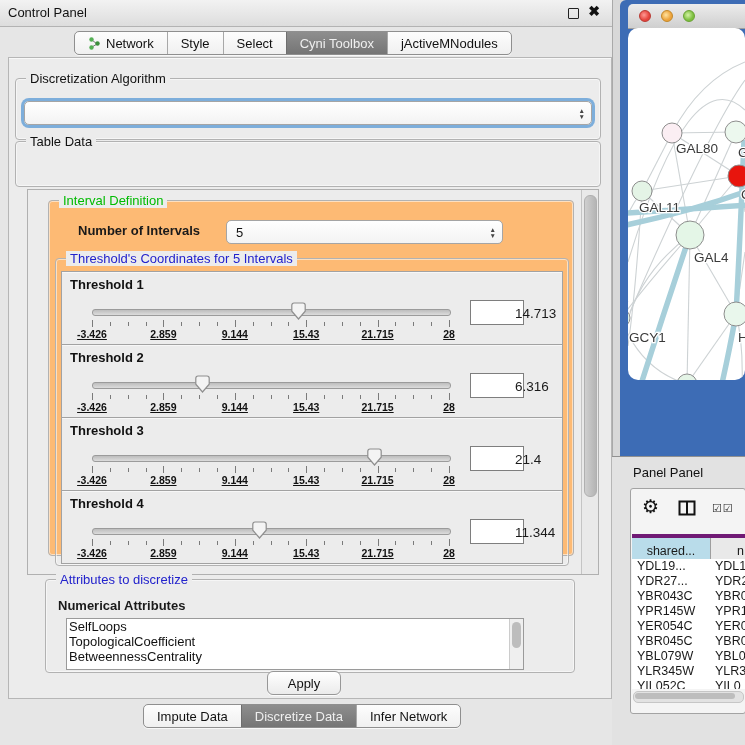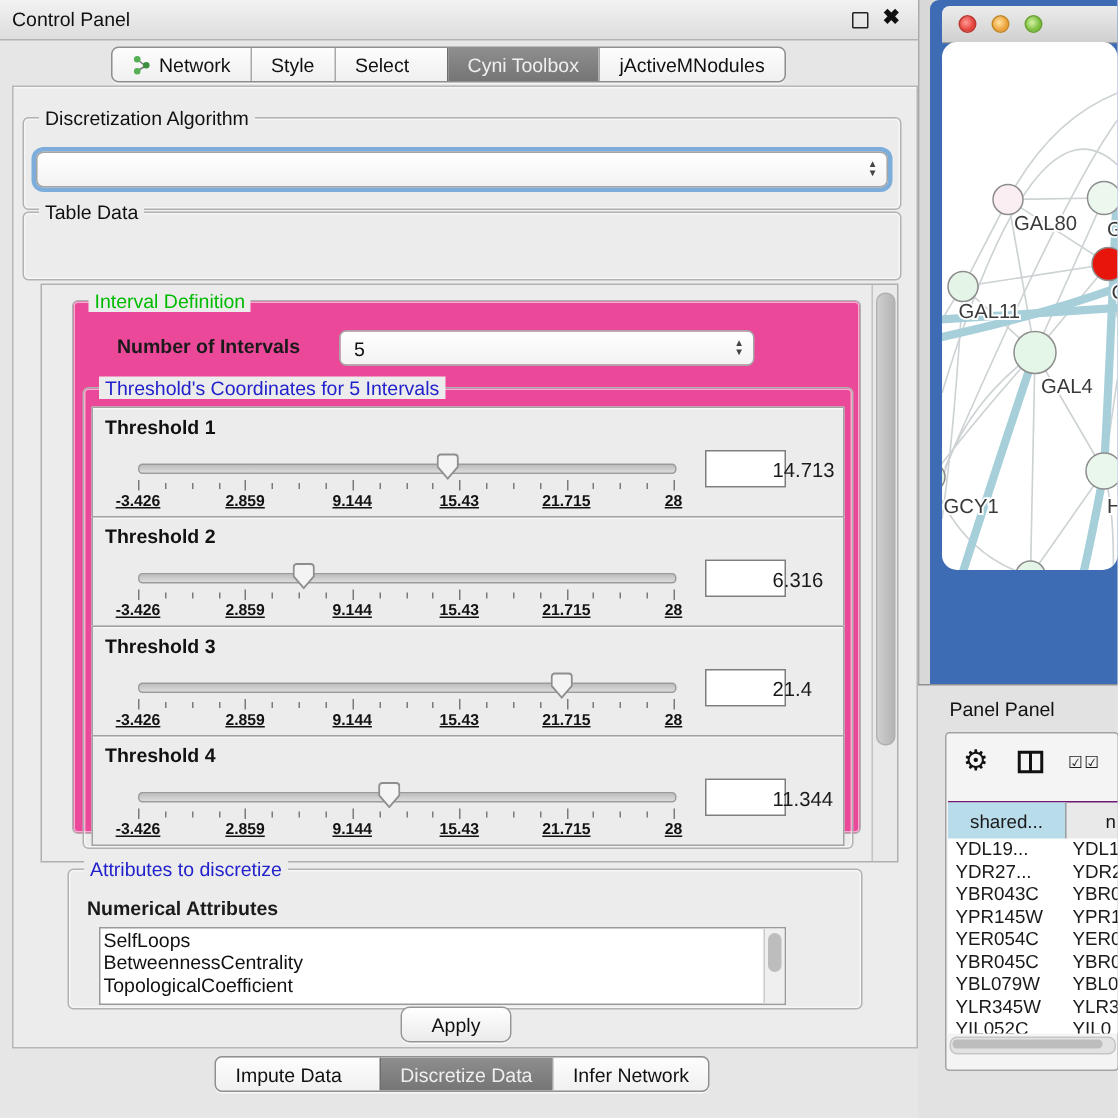--- a/index.html
+++ b/index.html
@@ -12,21 +12,21 @@
     background:linear-gradient(#f2f2f2,#ddd);border-bottom:1px solid #b3b3b3;}
   .cp-title{position:absolute;left:8px;top:0;line-height:25px;font-size:13px;color:#111;}
   .float-icon{position:absolute;right:33px;top:8px;width:9px;height:9px;border:1.6px solid #222;border-radius:1px;}
   .close-icon{position:absolute;right:12px;top:3px;font-size:14px;font-weight:bold;color:#111;cursor:default;}
   
   .seg{position:absolute;display:flex;height:22px;border:1px solid #8f8f8f;border-radius:5px;
     overflow:hidden;background:linear-gradient(#fdfdfd,#f0f0f0);box-shadow:0 1px 0 rgba(255,255,255,.7);}
   .seg .segment{display:flex;align-items:center;padding:0 13px;font-size:13px;color:#111;
     border-left:1px solid #a8a8a8;white-space:nowrap;cursor:default;}
   .seg .segment:first-child{border-left:none;}
-  .seg .segment.sel{background:linear-gradient(#8e8e8e,#757575);color:#efefef;border-left-color:#6e6e6e;margin-left:12px;}
+  .seg .segment.sel{background:linear-gradient(#8e8e8e,#757575);color:#efefef;border-left-color:#6e6e6e;}
   .seg .segment .tabicon{margin-right:5px;display:inline-block;width:13px;height:13px;}
   #topTabs{left:74px;top:31px;}
   #bottomTabs{left:143px;top:704px;}
   
   .tab-content{position:absolute;left:8px;top:57px;width:602px;height:640px;
     background:#ececec;border:1px solid #b6b6b6;box-shadow:inset 0 1px 0 #f8f8f8;}
   
   .group{position:absolute;border:1px solid #b2b2b2;border-radius:4px;
     box-shadow:inset 0 0 0 1px rgba(255,255,255,.55);}
   .group>.gtitle{position:absolute;top:-8px;left:10px;background:#ececec;padding:0 4px;
@@ -94,21 +94,21 @@
   .table-panel{position:absolute;left:612px;top:456px;width:133px;height:289px;
     background:#e2e2e2;border-top:1px solid #909090;}
   .tp-title{position:absolute;left:21px;top:8px;font-size:13px;color:#111;}
   .tp-inner{position:absolute;left:18px;top:31px;width:114px;height:224px;background:#f4f4f4;
     border:1px solid #a3a3a3;border-radius:3px;}
   .tp-toolbar{position:absolute;left:0;top:0;right:0;height:42px;}
   .gear-ic{position:absolute;left:11px;top:6px;font-size:19px;color:#111;}
   .split-ic{position:absolute;left:47px;top:11px;}
   .checks-ic{position:absolute;left:81px;top:13px;font-size:11px;color:#222;letter-spacing:1px;}
   .tp-header{position:absolute;left:1px;top:45px;right:0;height:25px;display:flex;
-    border-top:1px solid #701a75;border-bottom:1px solid #9e9e9e;background:#e9e9e9;}
+    border-top:4px solid #701a75;border-bottom:1px solid #9e9e9e;background:#e9e9e9;}
   .tp-header .hc1{width:78px;background:#b9dcea;border-right:1px solid #9e9e9e;
     display:flex;align-items:center;justify-content:center;font-size:12.5px;}
   .tp-header .hc2{flex:1;display:flex;align-items:center;padding-left:26px;font-size:12.5px;overflow:hidden;}
   .tp-rows{position:absolute;left:1px;top:70px;right:0;height:130px;background:#fff;overflow:hidden;}
   .tp-row{display:flex;height:15px;line-height:15px;font-size:12.5px;}
   .tp-row .c1{width:78px;padding-left:5px;box-sizing:border-box;white-space:nowrap;overflow:hidden;}
   .tp-row .c2{flex:1;padding-left:5px;white-space:nowrap;overflow:hidden;}
   .hscroll{position:absolute;left:2px;top:202px;width:109px;height:10px;background:#e2e2e2;
     border:1px solid #c6c6c6;border-radius:5px;}
   .hscroll .thumb{position:absolute;left:1px;top:1px;width:100px;height:6px;border-radius:4px;background:#bdbdbd;}
@@ -164,21 +164,21 @@
 
       <div class="group" style="left:6px;top:83px;width:584px;height:44px;">
         <span class="gtitle plain">Table Data</span>
       </div>
 
       <div class="scroll-panel">
         <div class="vscroll">
           <div class="thumb"></div>
         </div>
 
-        <div class="group" style="left:20px;top:10px;width:524px;height:354px;background:#ec4899;">
+        <div class="group" style="left:20px;top:10px;width:524px;height:354px;background:#fdba74;">
           <span class="gtitle green">Interval Definition</span>
 
           <span class="lbl bold" style="position:absolute;left:29px;top:22px;">Number of Intervals</span>
           <div class="mac-combo" style="left:177px;top:19px;width:275px;height:22px;">
             <span class="cval">5</span>
             <span class="stepper">▲<br>▼</span>
           </div>
 
           <div class="group" style="left:6px;top:57px;width:512px;height:306px;">
             <span class="gtitle blue">Threshold's Coordinates for 5 Intervals</span>
@@ -343,22 +343,22 @@
           </div>
         </div>
       </div>
 
       <div class="group" style="left:36px;top:521px;width:528px;height:92px;">
         <span class="gtitle blue">Attributes to discretize</span>
         <span class="lbl bold" style="position:absolute;left:12px;top:18px;">Numerical Attributes</span>
         <div class="attr-list">
           <div id="attrList">
               <div class="item">SelfLoops</div>
+              <div class="item">TopologicalCoefficient</div>
               <div class="item">BetweennessCentrality</div>
-              <div class="item">TopologicalCoefficient</div>
             </div>
           <div class="lscroll">
             <div class="thumb"></div>
           </div>
         </div>
       </div>
 
       <div class="apply-btn">Apply</div>
     </div>
 

